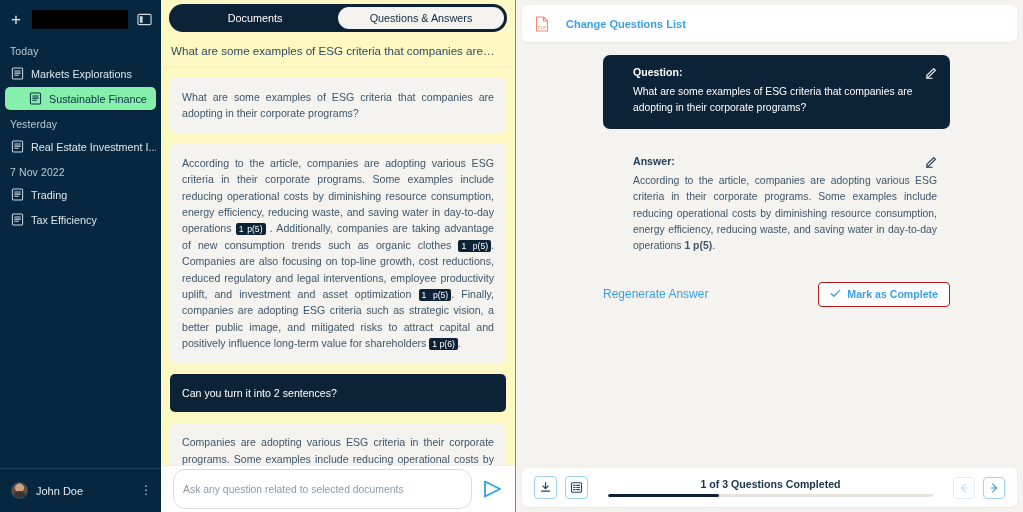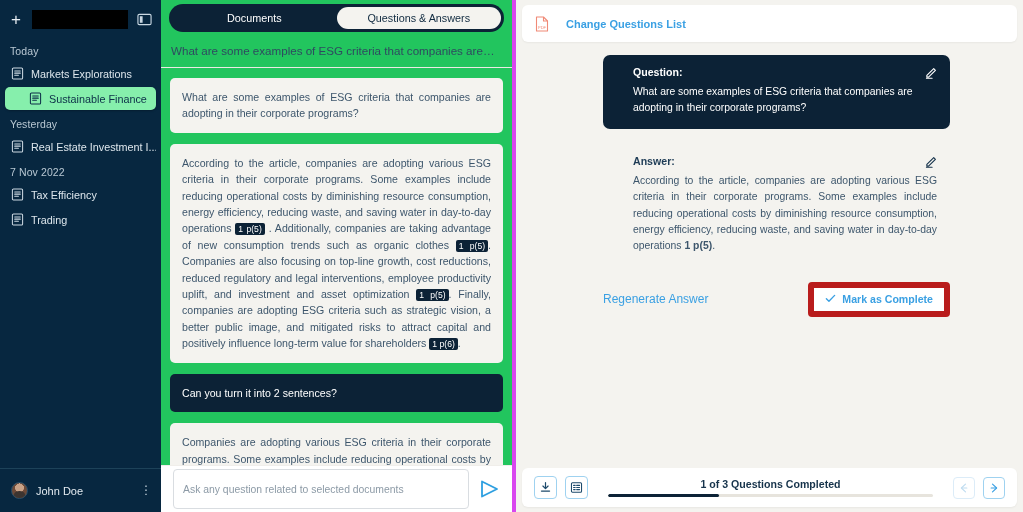--- a/index.html
+++ b/index.html
@@ -70,22 +70,22 @@
   }
   .sb-user { color: #e4ebf0; font-size: 11px; flex: 1; }
   .sb-dots {
     color: #c4d2dc; font-size: 12px; letter-spacing: 0;
     line-height: 7px; text-align: center; width: 10px;
   }
 
   
   .middle {
     width: 355px; flex: 0 0 355px; height: 512px;
-    background: #22c55e; display: flex; flex-direction: column;
-    position: relative; border-right: 4px solid #d946ef;
+    background: #fef9c3; display: flex; flex-direction: column;
+    position: relative; border-right: 1px solid #d946ef;
   }
   .tabs-wrap { padding: 4px 8px 0 8px; }
   .tabs {
     background: #0c2236; border-radius: 16px;
     height: 28px; display: flex; align-items: center;
     padding: 3px;
   }
   .tab {
     flex: 1; text-align: center; font-size: 10.8px;
     color: #ffffff; line-height: 22px; height: 22px;
@@ -117,21 +117,21 @@
     font-size: 8.6px; padding: 1px 3px; border-radius: 2px;
     white-space: nowrap;
   }
   .composer {
     height: 47px; display: flex; align-items: center;
     gap: 9px; padding: 0 12px;
     background: #ffffff; border-top: 1px solid #f0eeea;
   }
   .composer input {
     flex: 1; height: 40px; border: 1px solid #d9dde1;
-    border-radius: 4px; padding: 16px 9px;
+    border-radius: 12px; padding: 16px 9px;
     font-family: "Liberation Sans", sans-serif;
     font-size: 10.4px; color: #3d566c; outline: none;
     background: #fff;
   }
   .composer input::placeholder { color: #8c9aa6; }
   .send-btn { width: 22px; height: 22px; flex: 0 0 22px; }
 
   
   .right {
     flex: 1; height: 512px; background: #f4f3ef;
@@ -164,21 +164,21 @@
   .pencil {
     position: absolute; top: 10px; right: 12px;
     width: 13px; height: 13px;
   }
   .qa-actions {
     display: flex; align-items: center; justify-content: space-between;
     margin-top: 15px;
   }
   .regen { font-size: 12px; color: #3aa0e3; font-weight: normal; }
   .mark-complete {
-    border: 6px solid #b91c1c; border-radius: 4px;
+    border: 1px solid #b91c1c; border-radius: 4px;
     background: #ffffff; color: #3aa0e3;
     font-size: 10.6px; font-weight: bold;
     padding: 5px 11px; display: flex; align-items: center; gap: 6px;
   }
   .r-footer {
     background: #ffffff; border-radius: 6px;
     height: 39px; display: flex; align-items: center;
     padding: 0 12px; gap: 8px;
     box-shadow: 0 1px 2px rgba(0,0,0,.05);
   }
@@ -255,30 +255,30 @@
     </div>
 
     <div class="sb-section">7 Nov 2022</div>
     <div class="sb-item">
       <span class="sb-ico">
         <svg viewBox="0 0 14 14" width="13" height="13">
           <rect x="1.5" y="1" width="11" height="12" rx="1.2" fill="none" stroke="#cfdbe4" stroke-width="1.1"></rect>
           <path d="M4 4.2h6M4 6.6h6M4 9h4" stroke="#cfdbe4" stroke-width="1.1" stroke-linecap="round"></path>
         </svg>
       </span>
-      <span>Tax Efficiency</span>
+      <span>Trading</span>
     </div>
     <div class="sb-item">
       <span class="sb-ico">
         <svg viewBox="0 0 14 14" width="13" height="13">
           <rect x="1.5" y="1" width="11" height="12" rx="1.2" fill="none" stroke="#cfdbe4" stroke-width="1.1"></rect>
           <path d="M4 4.2h6M4 6.6h6M4 9h4" stroke="#cfdbe4" stroke-width="1.1" stroke-linecap="round"></path>
         </svg>
       </span>
-      <span>Trading</span>
+      <span>Tax Efficiency</span>
     </div>
 
     <div class="sb-spacer"></div>
 
     <div class="sb-footer">
       <span class="avatar"></span>
       <span class="sb-user">John Doe</span>
       <span class="sb-dots">⋮</span>
     </div>
   </div>

